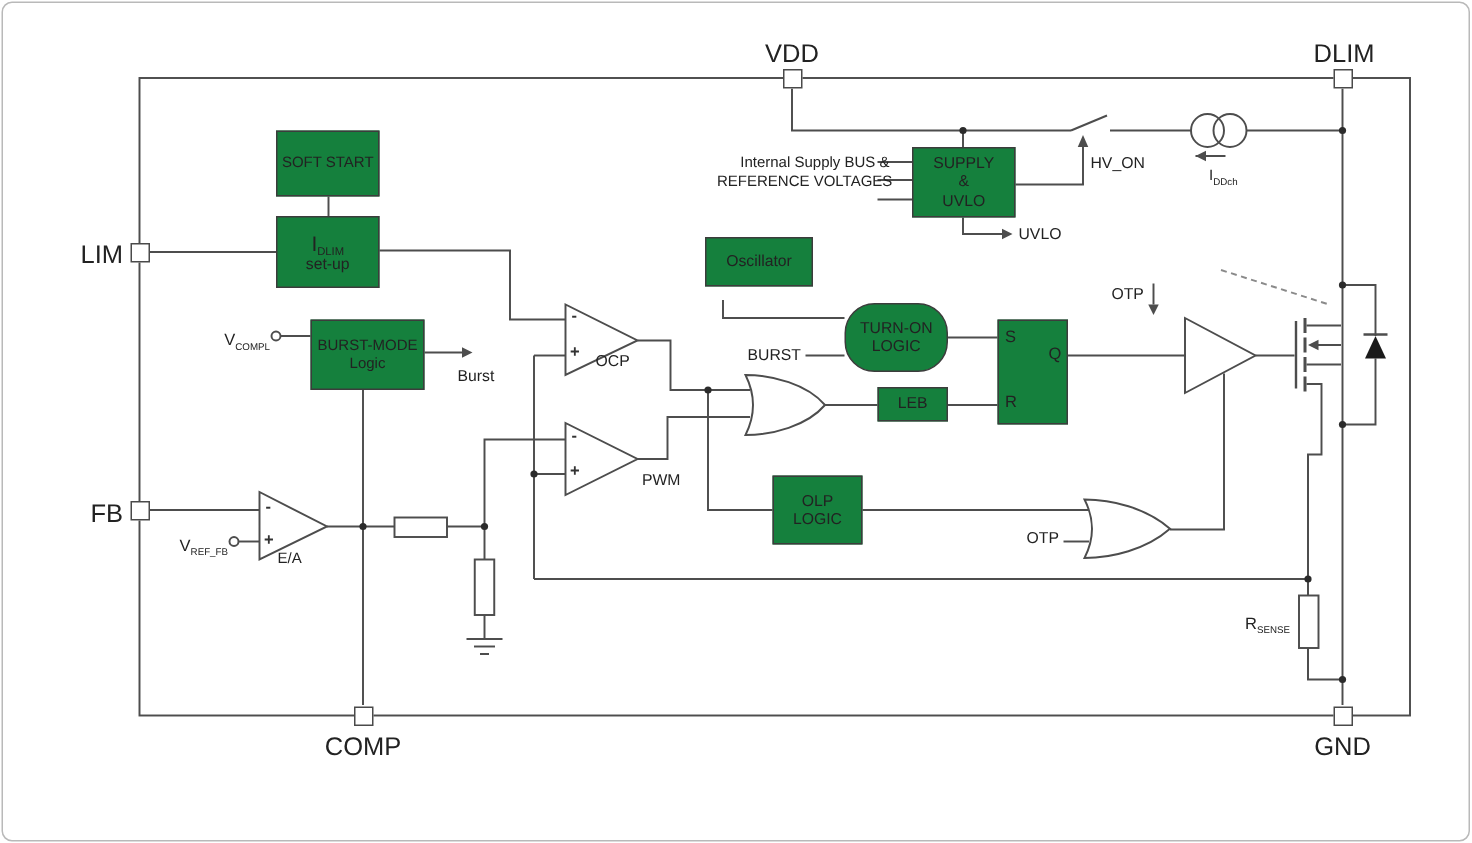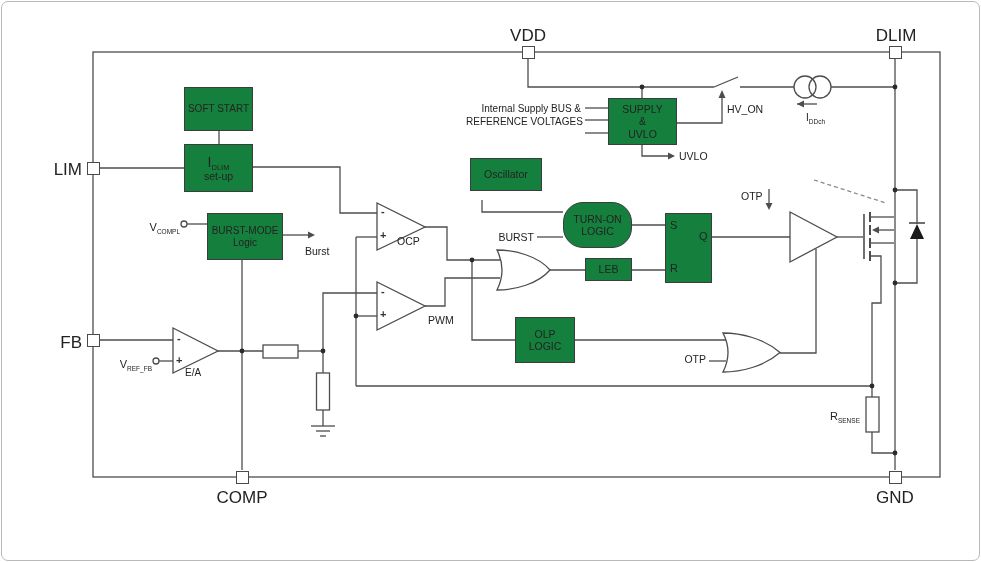--- a/index.html
+++ b/index.html
@@ -211,21 +211,21 @@
   <div class="pin" style="left:235.5px;top:470.5px;"></div>
   <div class="pin" style="left:888.5px;top:470.5px;"></div>
 
   <span class="lbl big c" style="left:503px;top:26px;width:50px;">VDD</span>
   <span class="lbl big c" style="left:866px;top:26px;width:60px;">DLIM</span>
   <span class="lbl big r" style="left:48px;top:160px;width:34px;">LIM</span>
   <span class="lbl big r" style="left:56px;top:333px;width:26px;">FB</span>
   <span class="lbl big c" style="left:216px;top:488px;width:52px;">COMP</span>
   <span class="lbl big c" style="left:871px;top:488px;width:48px;">GND</span>
 
-  <span class="lbl sm r" style="left:466px;top:103px;width:115px;line-height:1.25;">
+  <span class="lbl sm r" style="left:478px;top:103px;width:115px;line-height:1.25;">
     <span>Internal Supply BUS &amp;</span><br>
     <span>REFERENCE VOLTAGES</span>
   </span>
   <span class="lbl med" style="left:679px;top:150px;">UVLO</span>
   <span class="lbl med" style="left:727px;top:103px;">HV_ON</span>
   <span class="lbl" style="left:806px;top:107px;">
     <span class="mainv" style="font-size:10px;">I</span><span class="sub" style="font-size:6.5px;">DDch</span>
   </span>
   <span class="lbl med" style="left:741px;top:190px;">OTP</span>
   <span class="lbl med r" style="left:494px;top:231px;width:40px;">BURST</span>

